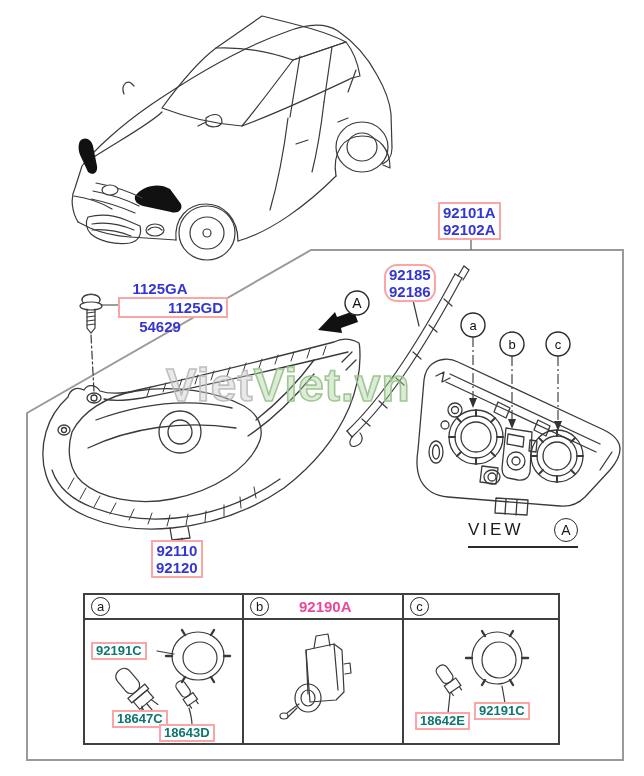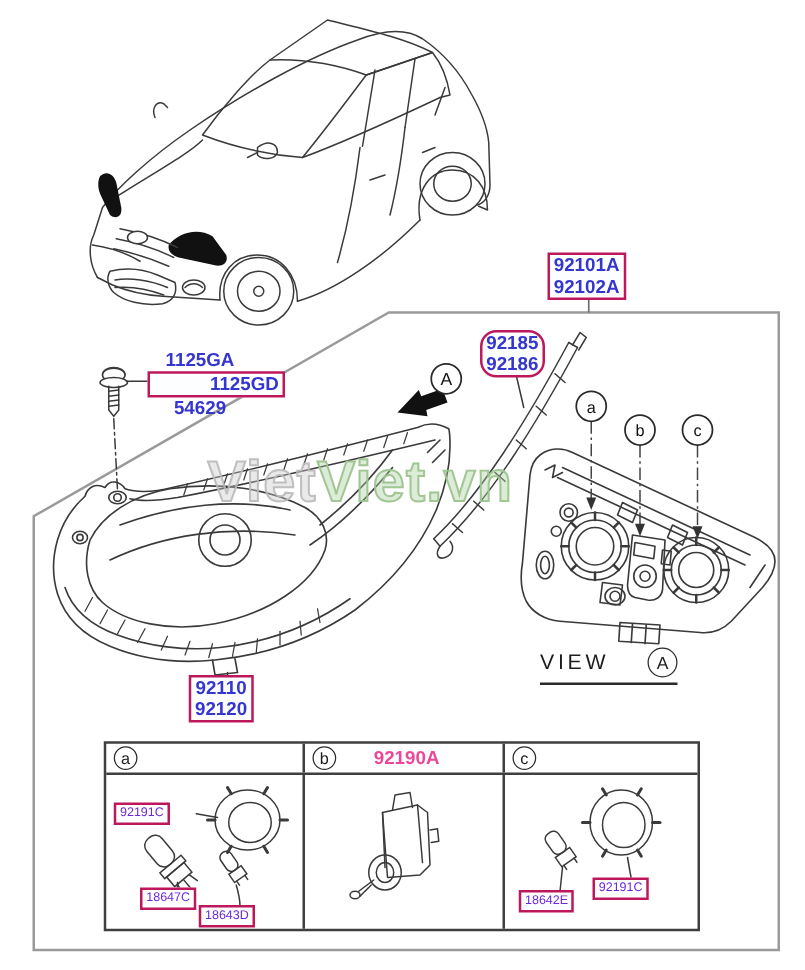--- a/index.html
+++ b/index.html
@@ -7,33 +7,33 @@
     position:relative; width:644px; height:776px; background:#ffffff;
     font-family:"Liberation Sans", sans-serif; overflow:hidden;
   }
   svg.art { position:absolute; left:0; top:0; z-index:1; }
 
   
   .lbl {
     position:absolute; z-index:6; color:#3535cf; font-weight:bold;
     font-size:15px; line-height:17px; text-align:center; white-space:nowrap;
   }
-  .boxed { border:2px solid #be185d; background:#fdfeff; padding:0 3px; }
+  .boxed { border:2px solid #fca5a5; background:#fdfeff; padding:0 3px; }
   .lbl .row { display:block; }
   .plain { padding:0 3px; }
-  .tbl-lbl { font-size:10px; line-height:14px; position:absolute; z-index:6;
-    color:#6d28d9; font-weight:normal; white-space:nowrap; }
+  .tbl-lbl { font-size:13px; line-height:14px; position:absolute; z-index:6;
+    color:#0f766e; font-weight:bold; white-space:nowrap; }
 
   
   #lbl-bolt { width:84px; }
   #lbl-bolt .mid { display:inline-block;padding-left:48px; }
 
   
   .view-tag {
-    position:absolute; left:432px; top:518px; width:110px; z-index:6;
+    position:absolute; left:468px; top:518px; width:110px; z-index:6;
     display:flex; align-items:center; justify-content:space-between;
     border-bottom:2px solid #2a2a2a; padding-bottom:4px; color:#1c1c1c;
   }
   .view-tag .vtext { font-size:17px; letter-spacing:3px; font-weight:normal; }
   .mcircle {
     width:24px; height:24px; border:1.6px solid #2a2a2a; border-radius:50%;
     display:flex; align-items:center; justify-content:center;
     font-size:14px; color:#1c1c1c; box-sizing:border-box; background:#fff;
   }
 

